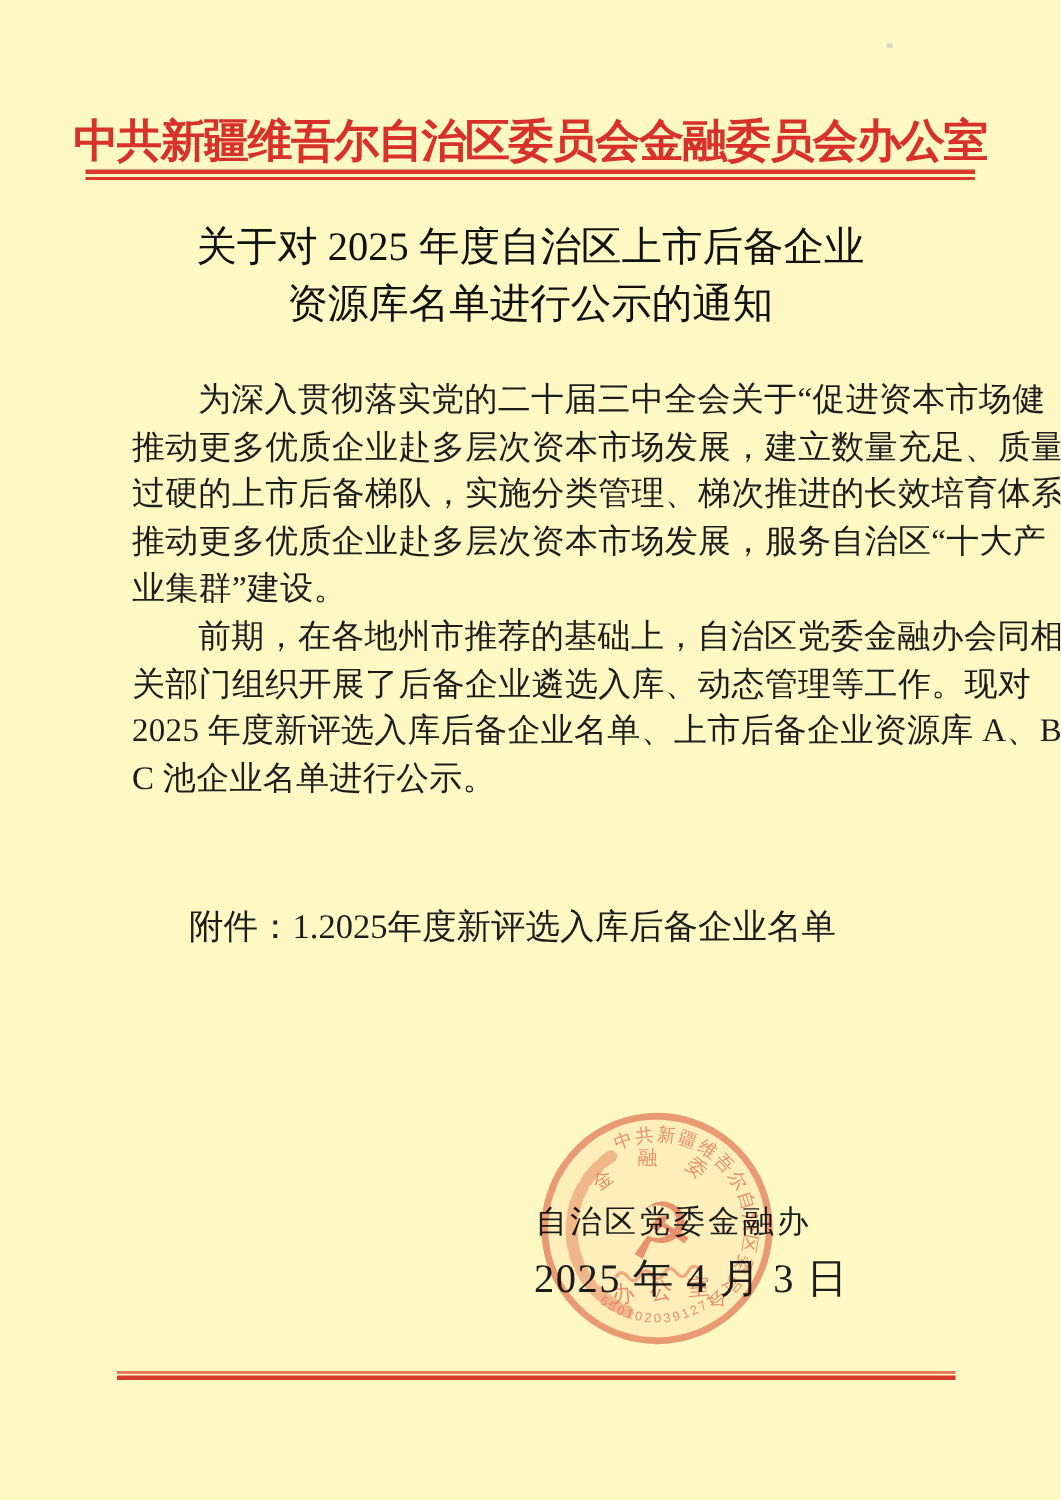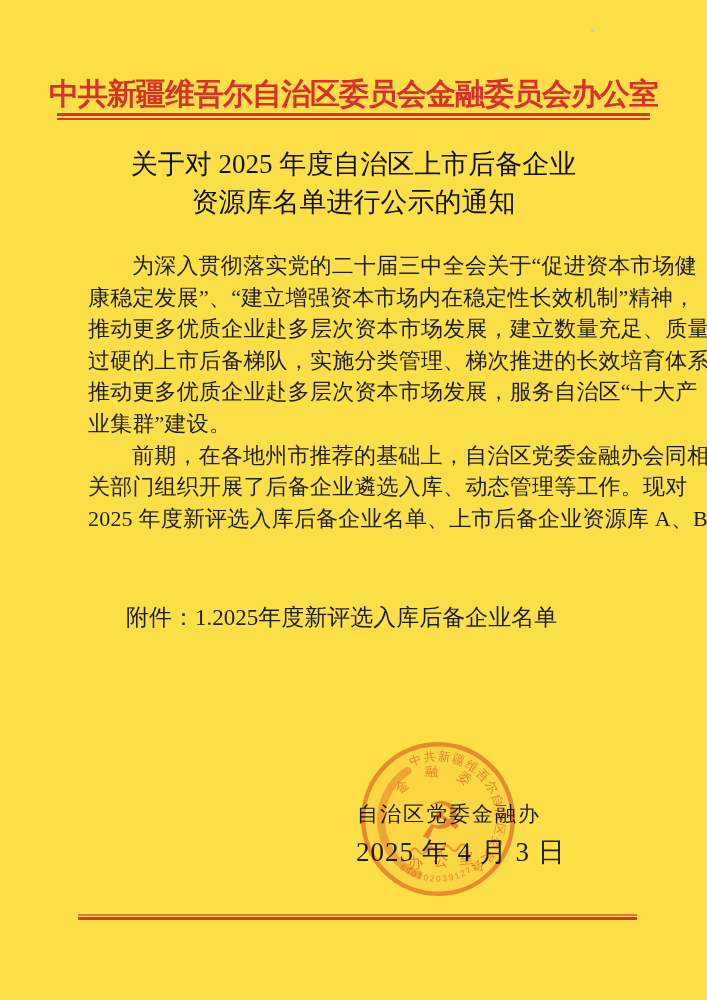--- a/index.html
+++ b/index.html
@@ -1,17 +1,17 @@
 <!DOCTYPE html>
 <html><head>
 <meta charset="utf-8">
 <style>
   html,body{margin:0;padding:0;background:#ffffff;}
   .page{
-    position:relative; width:707px; height:1000px; background:#fde047;
+    position:relative; width:707px; height:1000px; background:#fef9c3;
     overflow:hidden;
     font-family:"Liberation Serif","DejaVu Serif",serif;
     color:#1d1d1d;
   }
   
   .org-name{
     position:absolute; top:74px; left:0; width:707px;
     text-align:center; font-size:30px; font-weight:700;
     color:#d8302a; letter-spacing:-1px; white-space:nowrap;
   }
@@ -72,28 +72,28 @@
 
   <div class="head-rule"></div>
 
   <div class="doc-title">
     <div>关于对 2025 年度自治区上市后备企业</div>
     <div>资源库名单进行公示的通知</div>
   </div>
 
   <div class="body-block">
     <div class="bline indent">为深入贯彻落实党的二十届三中全会关于“促进资本市场健</div>
-    <div class="bline">康稳定发展”、“建立增强资本市场内在稳定性长效机制”精神，</div>
     <div class="bline">推动更多优质企业赴多层次资本市场发展，建立数量充足、质量</div>
     <div class="bline">过硬的上市后备梯队，实施分类管理、梯次推进的长效培育体系，</div>
     <div class="bline">推动更多优质企业赴多层次资本市场发展，服务自治区“十大产</div>
     <div class="bline">业集群”建设。</div>
     <div class="bline indent">前期，在各地州市推荐的基础上，自治区党委金融办会同相</div>
     <div class="bline">关部门组织开展了后备企业遴选入库、动态管理等工作。现对</div>
     <div class="bline">2025 年度新评选入库后备企业名单、上市后备企业资源库 A、B、</div>
+    <div class="bline">C 池企业名单进行公示。</div>
   </div>
 
   <div class="attach-block">
     <div class="aline"><span class="lbl">附件：</span><span>1.2025年度新评选入库后备企业名单</span></div>
   </div>
 
   <div class="sig-issuer">自治区党委金融办</div>
   <div class="sig-date">2025 年 4 月 3 日</div>
 
   <svg class="seal" viewBox="0 0 176 176" xmlns="http://www.w3.org/2000/svg">

